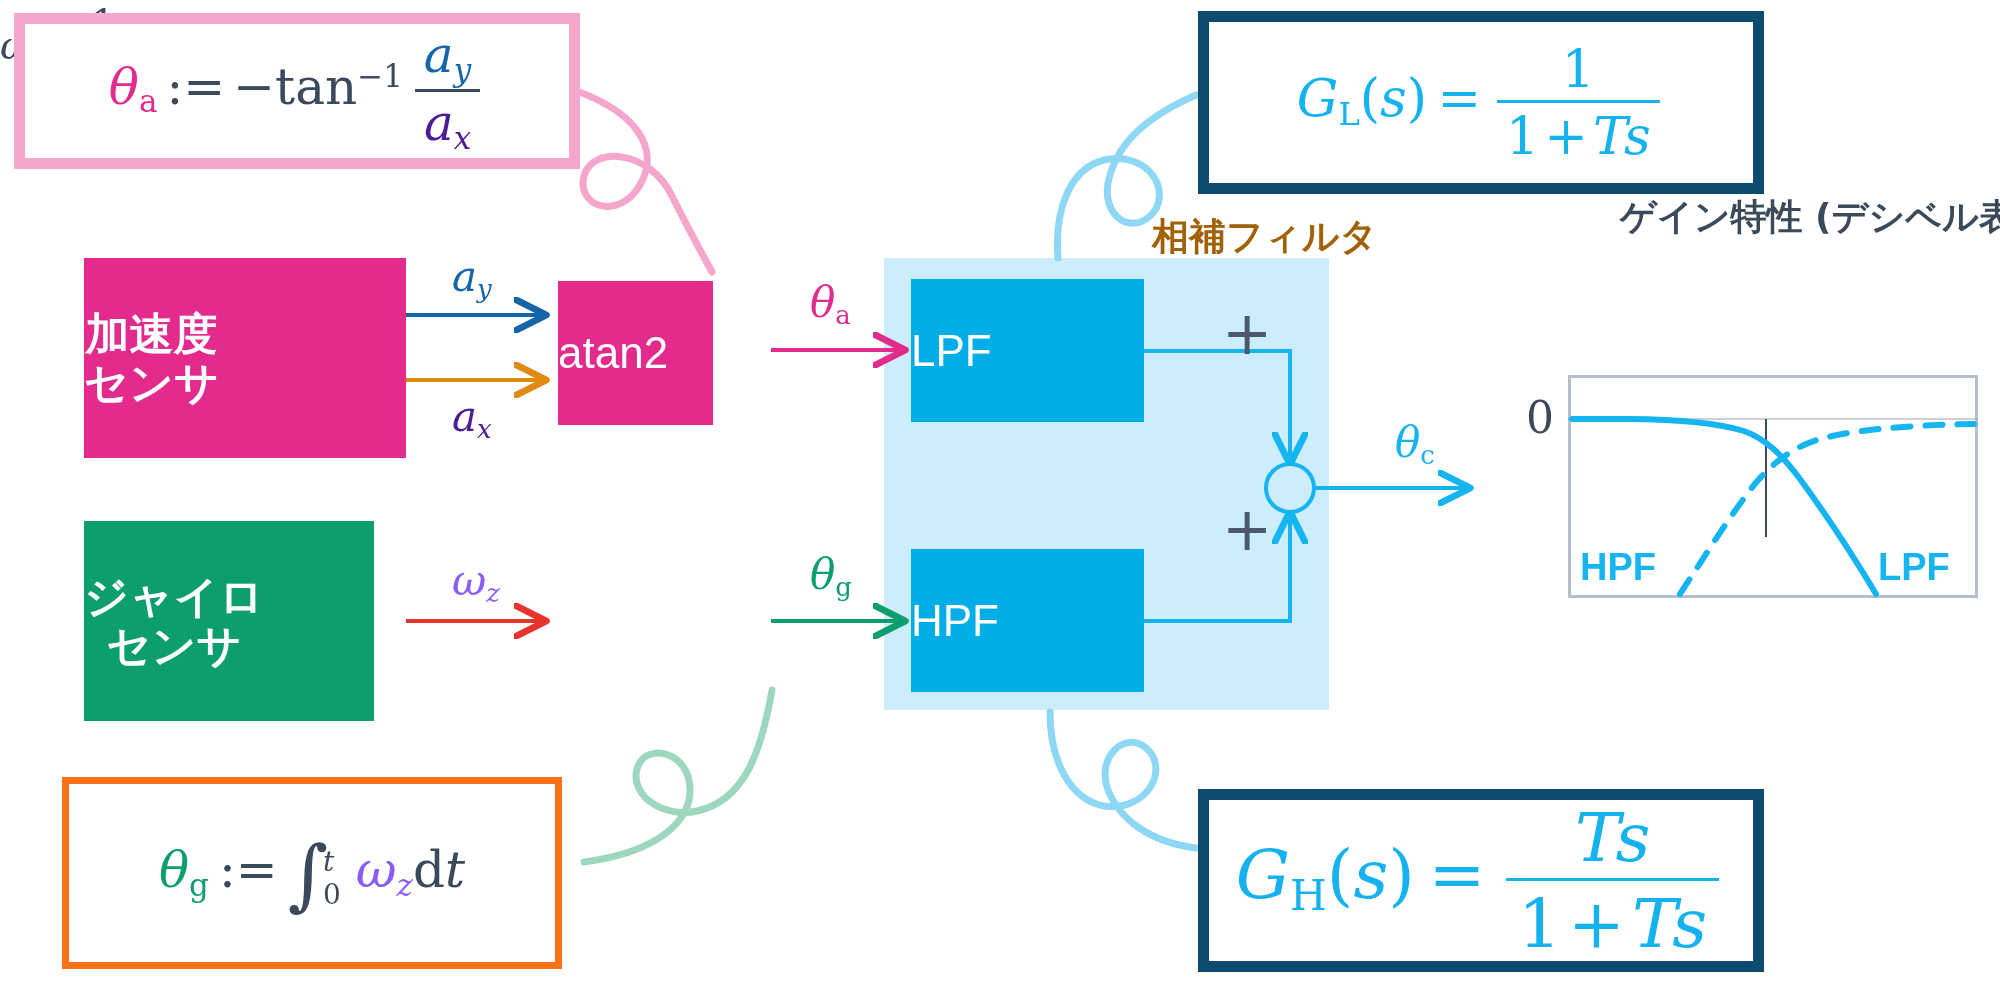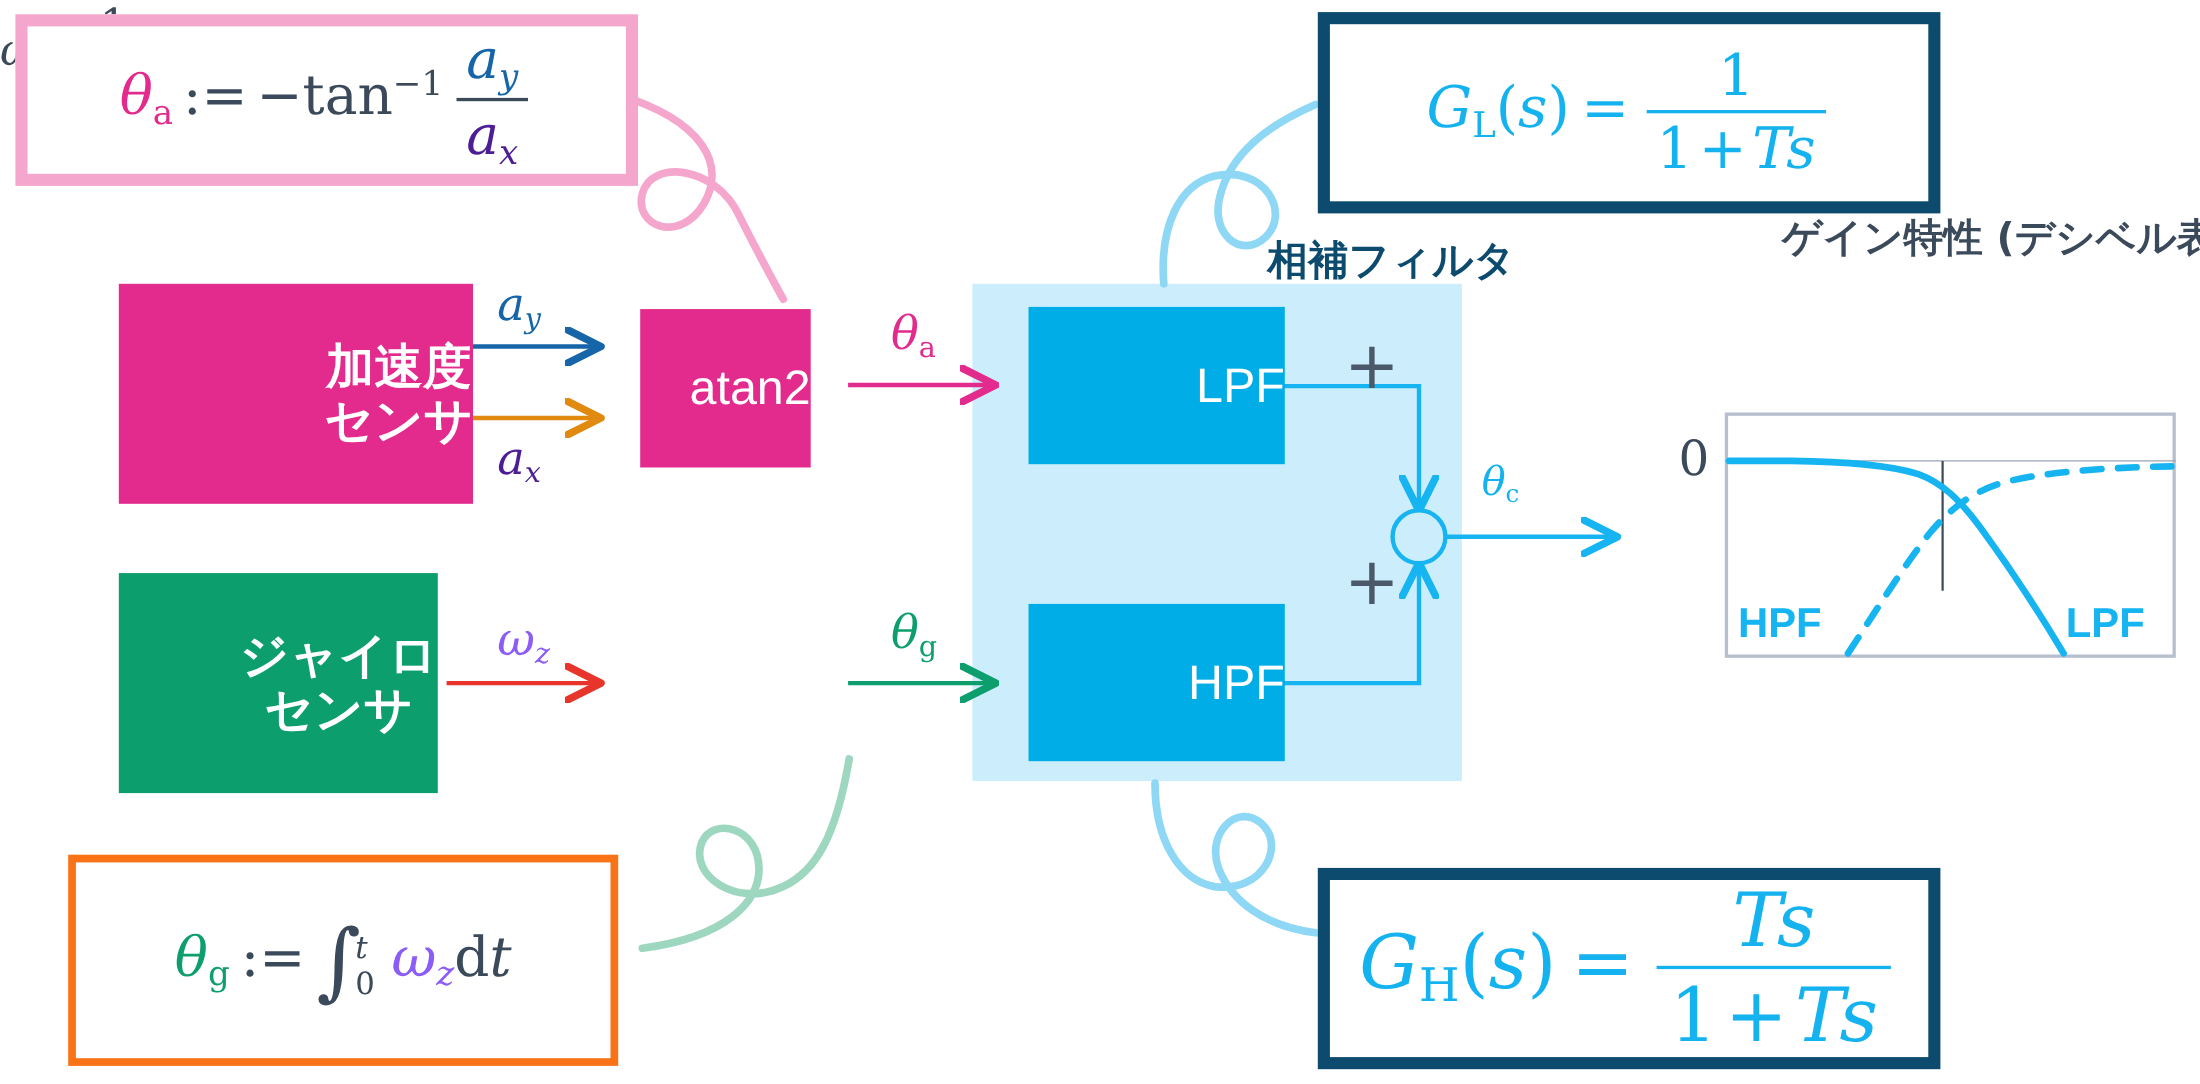--- a/index.html
+++ b/index.html
@@ -1,22 +1,22 @@
 <!DOCTYPE html>
 <html><head>
 <meta charset="utf-8">
 <style>
   html,body{margin:0;padding:0;background:#fff;}
   body{width:2000px;height:985px;position:relative;overflow:hidden;
        font-family:"Liberation Sans","DejaVu Sans",sans-serif;}
   #stage{position:absolute;left:0;top:0;width:2000px;height:985px;}
   svg.layer{position:absolute;left:0;top:0;width:2000px;height:985px;overflow:visible;}
 
-  .box{position:absolute;display:flex;align-items:center;justify-content:flex-end;
-       text-align:center;color:#fff;line-height:1.12;margin-left:24px;}
+  .box{position:absolute;display:flex;align-items:center;justify-content:flex-start;
+       text-align:center;color:#fff;line-height:1.12;}
   .box .lbl{display:block;}
 
   .pink-box{background:#e32a8d;}
   .green-box{background:#0d9e6e;}
   .cyan-box{background:#00ade6;}
 
   .jp{font-family:"DejaVu Sans","Liberation Sans",sans-serif;font-weight:700;}
 
   .formula-card{position:absolute;box-sizing:border-box;background:#fff;
                 display:flex;align-items:center;justify-content:center;}
@@ -38,21 +38,21 @@
 
   .c-pink{color:#e32a8d;}
   .c-green{color:#0d9e6e;}
   .c-cyan{color:#14b2ef;}
   .c-blue{color:#1565a8;}
   .c-orange{color:#4c1d95;}
   .c-red{color:#8b5cf6;}
 
   .edge-label{position:absolute;}
   .panel{position:absolute;background:#cceefc;}
-  .panel-title{position:absolute;color:#0c4a6e;font-weight:700;white-space:nowrap;}
+  .panel-title{position:absolute;color:#a16207;font-weight:700;white-space:nowrap;}
   .plus{position:absolute;color:#4a5a6a;font-family:"DejaVu Sans",sans-serif;}
 
   .chart-title{position:absolute;text-align:center;color:#3b4a5a;font-weight:700;
                line-height:1.18;white-space:nowrap;}
   .chart-frame{position:absolute;box-sizing:border-box;border:3px solid #b6bfce;background:#fff;}
   .chart-tag{position:absolute;color:#16b4f0;font-weight:700;}
   .axis0{position:absolute;color:#3b4a5a;}
 </style>
 </head>
 <body>
@@ -149,21 +149,21 @@
   </div>
   <div class="edge-label math c-pink" style="left:810px;top:278px;font-size:42px;">
     <span class="mi">θ</span><span class="sub">a</span>
   </div>
   <div class="edge-label math c-red" style="left:452px;top:556px;font-size:42px;">
     <span class="mi">ω</span><span class="subi">z</span>
   </div>
   <div class="edge-label math c-green" style="left:810px;top:550px;font-size:42px;">
     <span class="mi">θ</span><span class="sub">g</span>
   </div>
-  <div class="edge-label math c-cyan" style="left:1347px;top:418px;font-size:36px;">
+  <div class="edge-label math c-cyan" style="left:1395px;top:418px;font-size:42px;">
     <span class="mi">θ</span><span class="sub">c</span>
   </div>
 
   <div class="formula-card card-pink" style="left:14px;top:13px;width:566px;height:156px;">
     <div class="math" style="font-size:50px;">
       <span class="mi c-pink">θ</span><span class="sub c-pink">a</span><span style="display:inline-block;width:.18em;"></span><span class="up">:=</span><span style="display:inline-block;width:.16em;"></span><span class="up">−</span><span class="up">tan</span><span class="sup">−1</span><span style="display:inline-block;width:.14em;"></span><span class="frac">
           <span class="num c-blue"><span class="mi">a</span><span class="subi">y</span></span>
           <span class="den c-orange" style="border-top-color:#3b4a5a;"><span class="mi">a</span><span class="subi">x</span></span>
         </span>
     </div>

